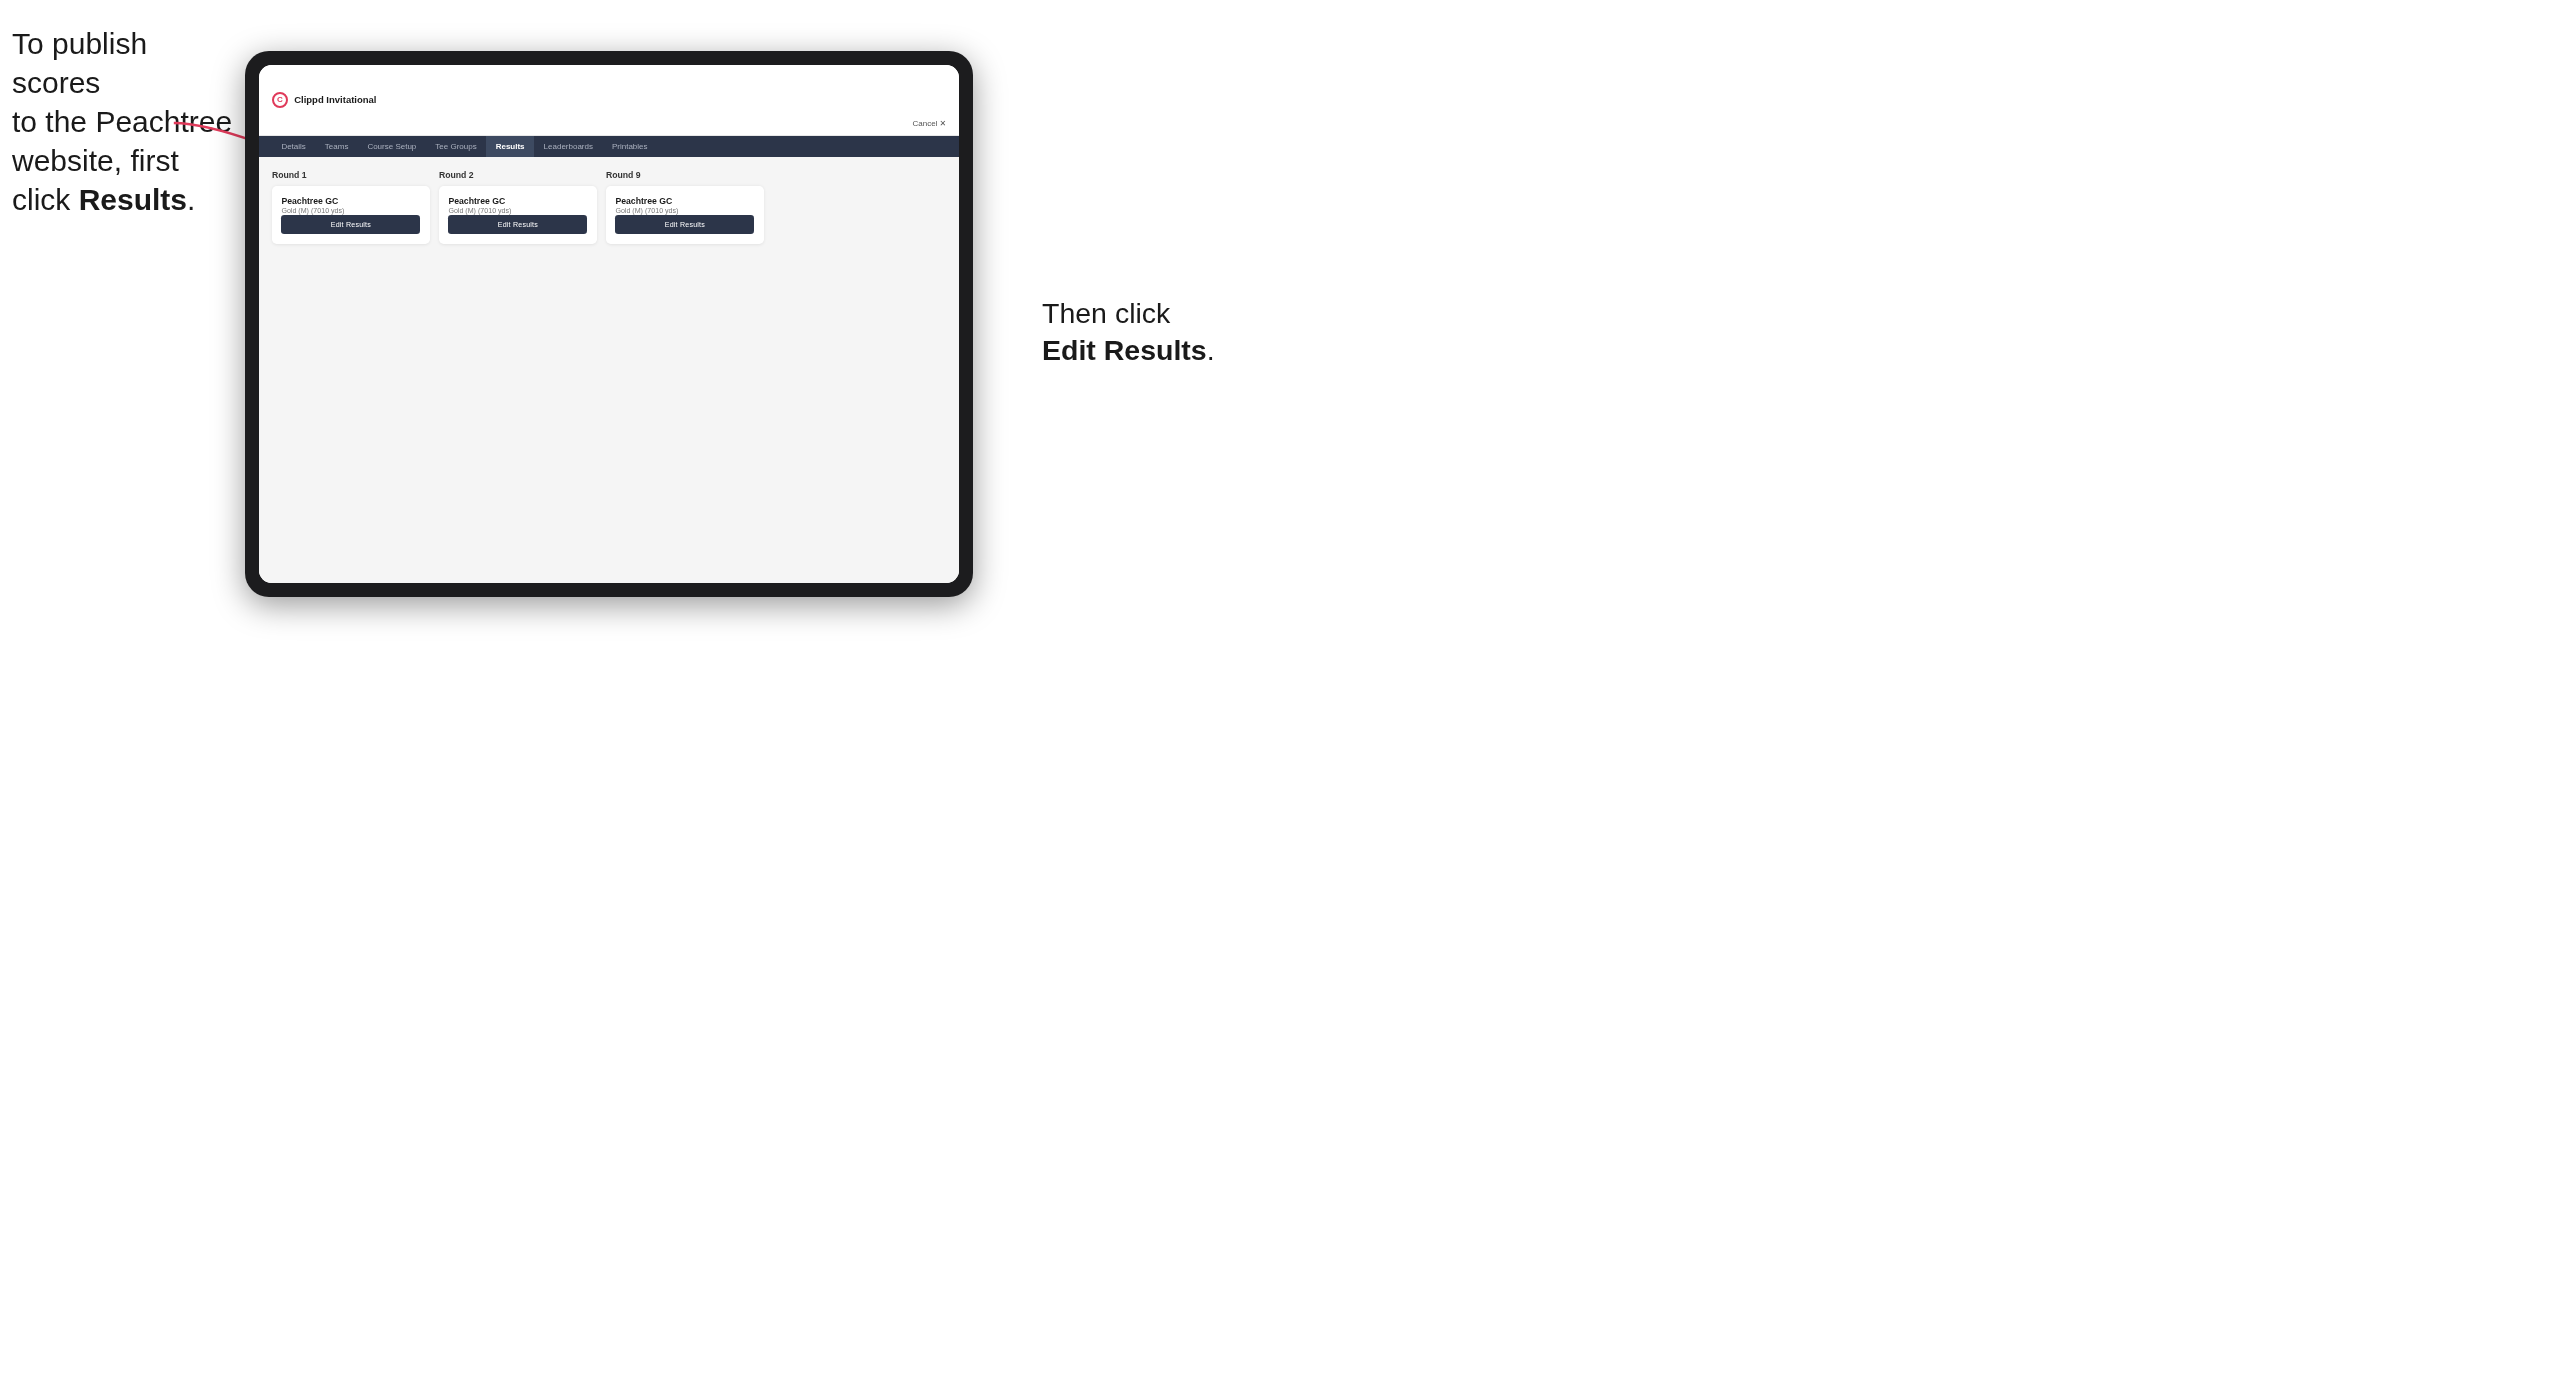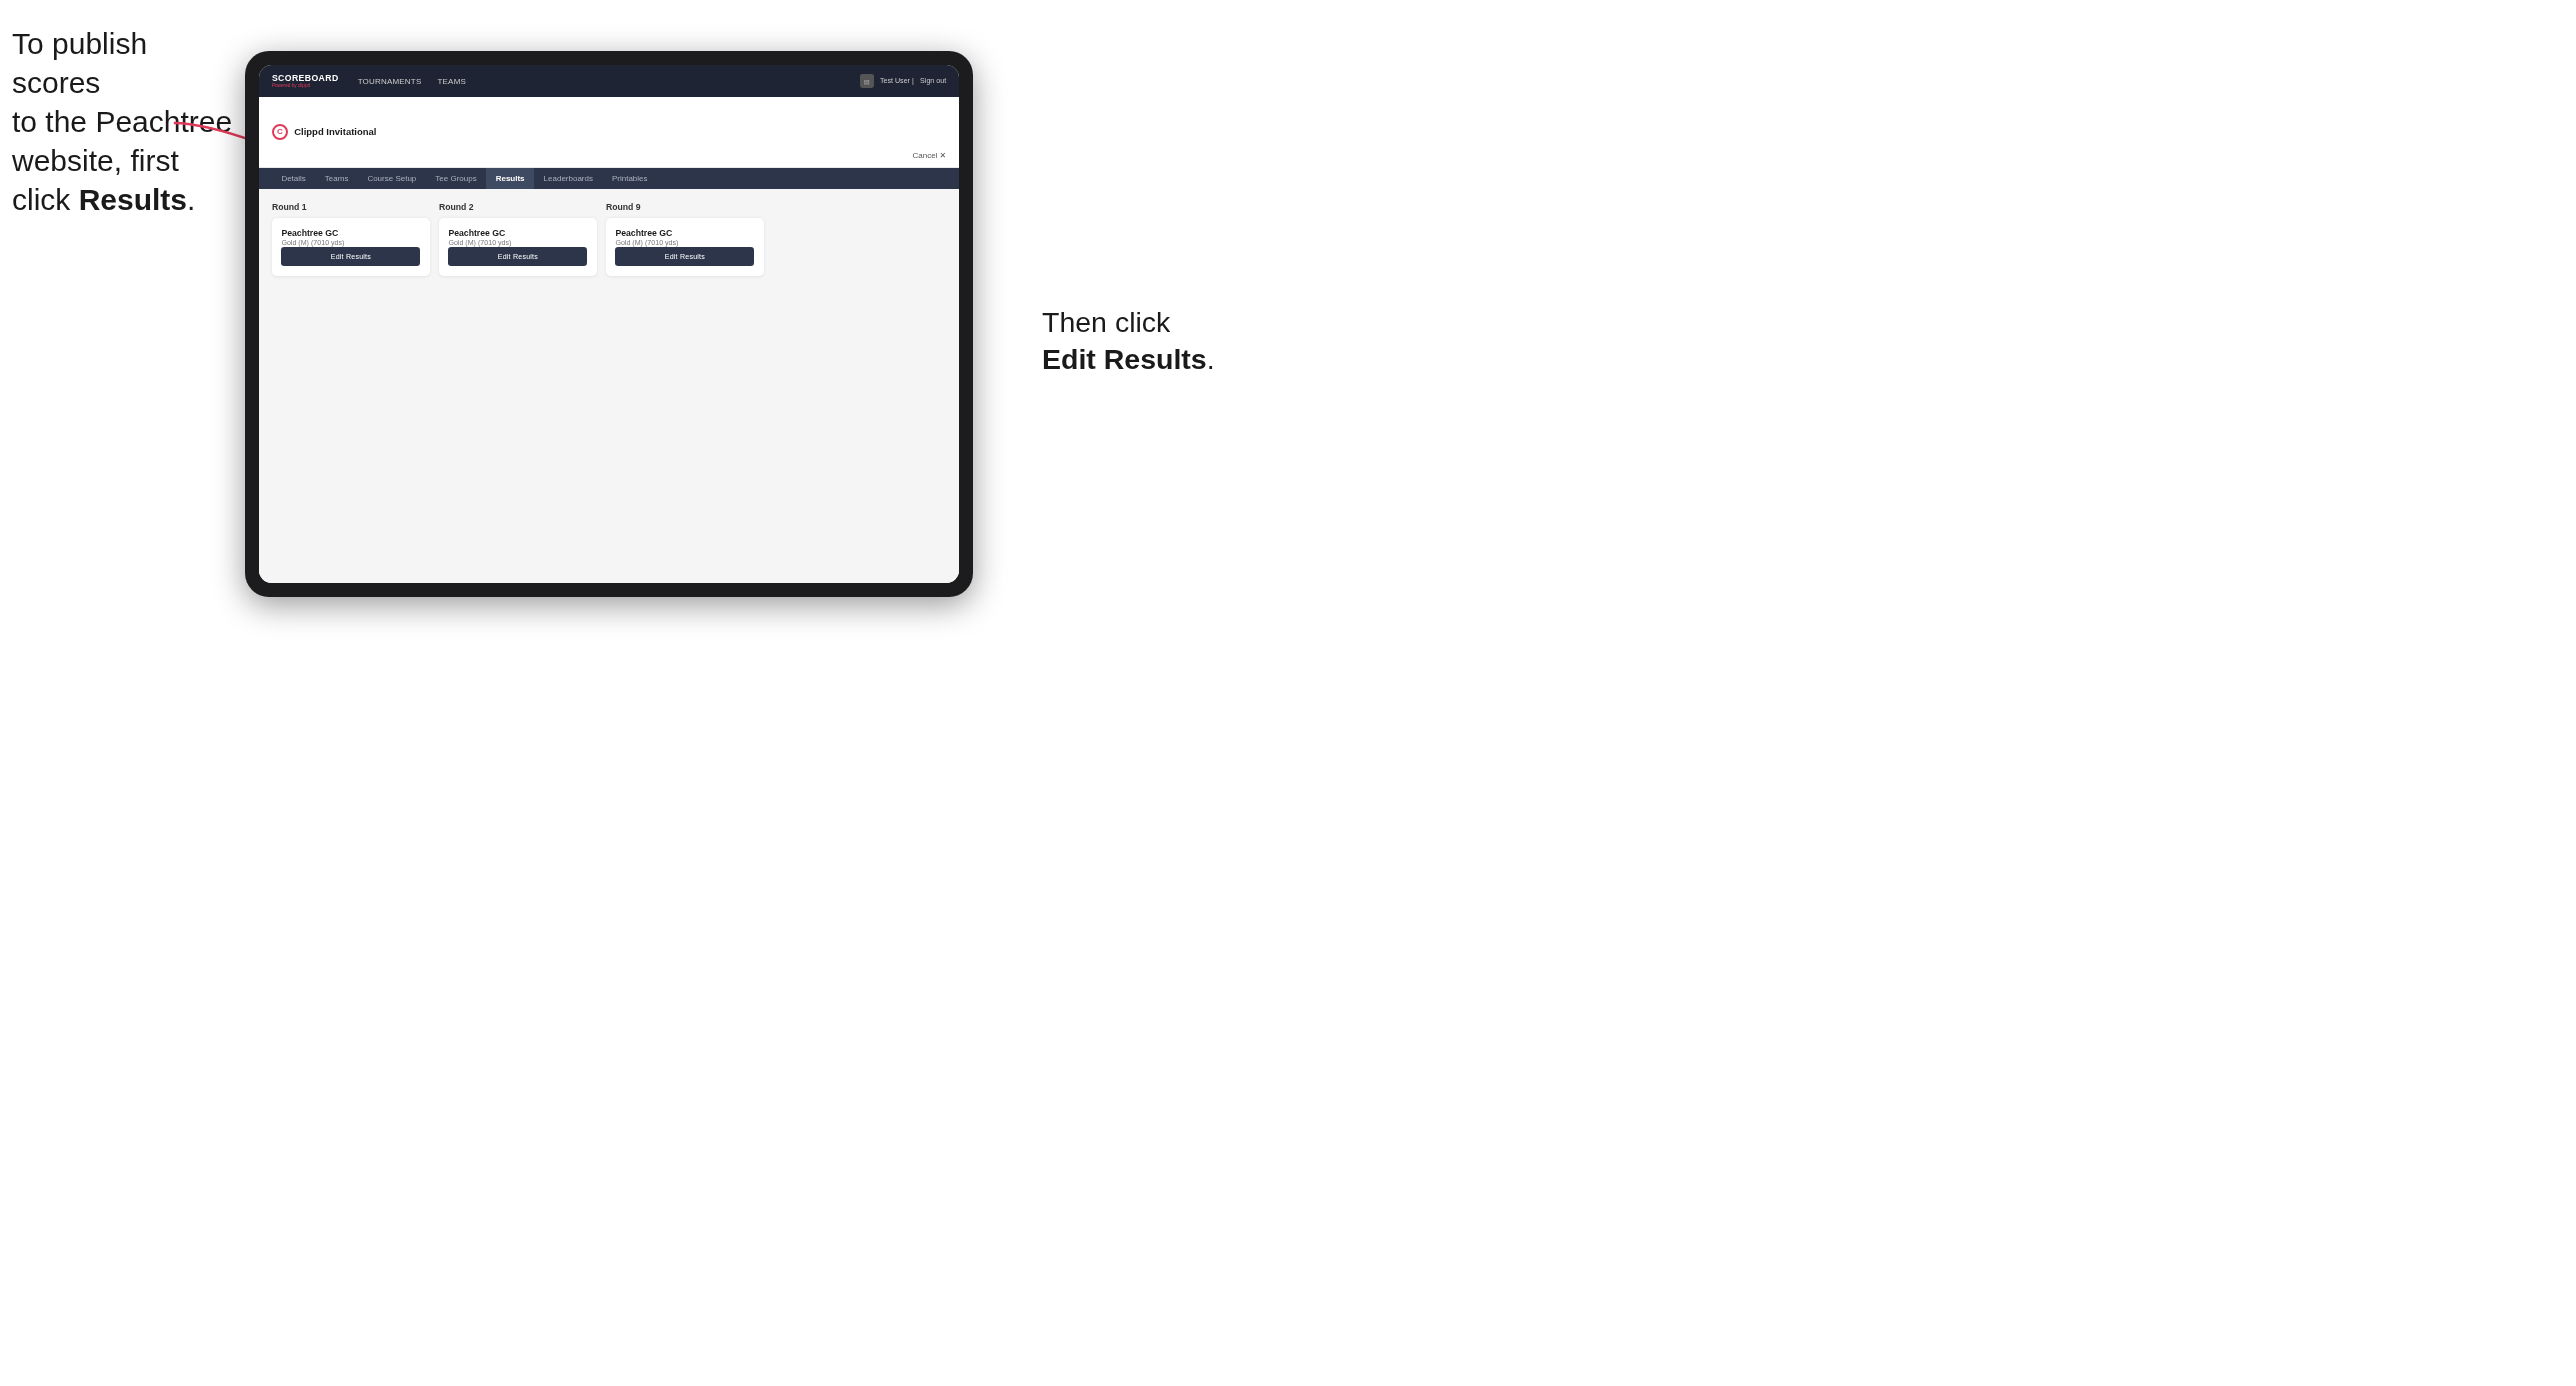--- a/index.html
+++ b/index.html
@@ -26,21 +26,21 @@
       width: 222px;
       font-size: 30px;
       line-height: 1.3;
       color: #1a1a1a;
     }
     .instruction-text .bold { font-weight: 700; }
 
     
     .instruction-text-right {
       position: absolute;
-      top: 304px;
+      top: 295px;
       right: 40px;
       width: 206px;
       font-size: 28.5px;
       line-height: 1.3;
       color: #1a1a1a;
       text-align: left;
     }
     .instruction-text-right .bold { font-weight: 700; }
 
     
@@ -309,39 +309,20 @@
   </svg>
 
   <svg class="arrow-edit" viewBox="0 0 250 100" fill="none" xmlns="http://www.w3.org/2000/svg">
     <path d="M240 50 C180 50 60 50 20 50" stroke="#e03a5a" stroke-width="3" fill="none"></path>
     <polygon points="30,40 5,50 30,60" fill="#e03a5a"></polygon>
   </svg>
 
   <div class="tablet-frame">
     <div class="tablet-screen">
 
-      <div class="top-nav">
-        <div class="logo-area">
-          <div class="logo-box">
-            <span class="logo-text">SCOREBOARD</span>
-            <span class="logo-subtext">Powered by clippd</span>
-          </div>
-        </div>
-        <div class="nav-links">
-          <span class="nav-link">TOURNAMENTS</span>
-          <span class="nav-link">TEAMS</span>
-        </div>
-        <div class="nav-user">
-          <div class="user-avatar">
-            <span style="color:#aaa;font-size:6.3px;">▤</span>
-          </div>
-          <span class="user-text">Test User |</span>
-          <span class="user-text" style="cursor:pointer;">Sign out</span>
-        </div>
-      </div>
 
       <div class="tournament-header">
         <div class="tournament-title-area">
           <div class="c-icon">C</div>
           <span class="tournament-name">Clippd Invitational</span>
         </div>
         <div class="cancel-btn">
           <span>Cancel</span>
           <span>✕</span>
         </div>

